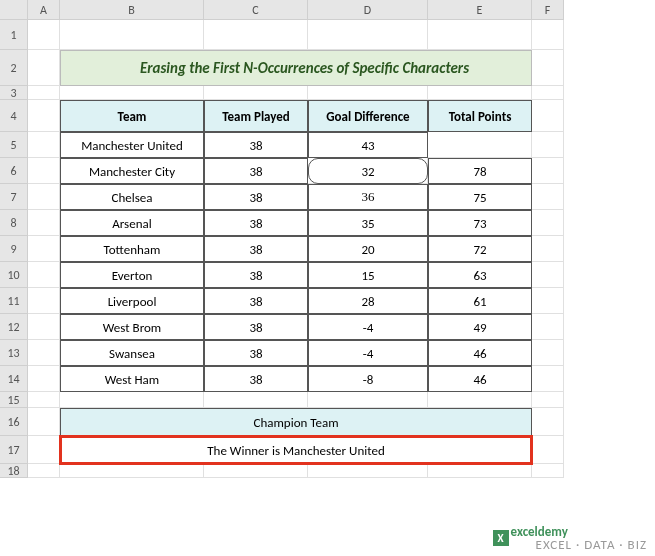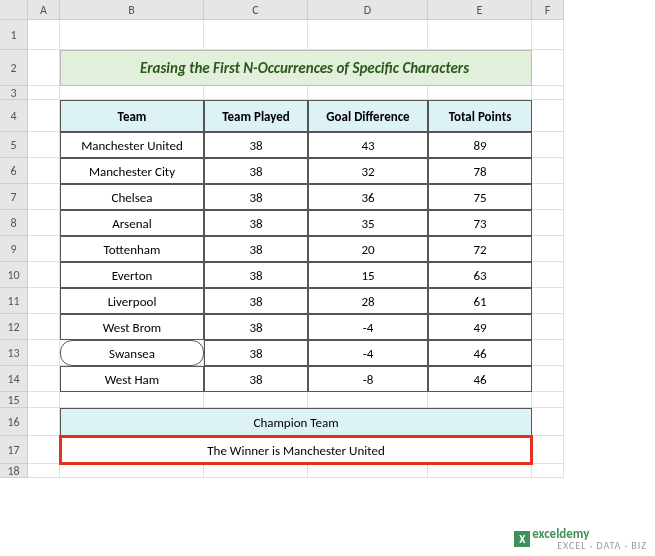--- a/index.html
+++ b/index.html
@@ -76,21 +76,21 @@
       gap: 2px;
       opacity: 0.85;
     }
     .wm-icon {
       width: 16px; height: 16px;
       background: #1e7e3e;
       display: flex; align-items: center; justify-content: center;
       color: #fff; font-weight: bold; font-size: 11px;
     }
     .wm-text { color: #1e7e3e; font-weight: bold; font-size: 13px; }
-    .wm-sub { font-size: 10px; color: #888; letter-spacing: 1px; margin-top: -2px; padding-left: 25px; }
+    .wm-sub { font-size: 13px; color: #888; letter-spacing: 1px; margin-top: -2px; padding-left: 25px; }
   </style>
 </head>
 <body>
 
 <div class="grid" id="grid">
     <div class="selectall" style="grid-area: 1 / 1;"></div>
     <div class="colhdr" style="grid-area: 1 / 2;">A</div>
     <div class="colhdr" style="grid-area: 1 / 3;">B</div>
     <div class="colhdr" style="grid-area: 1 / 4;">C</div>
     <div class="colhdr" style="grid-area: 1 / 5;">D</div>
@@ -223,28 +223,27 @@
     <div class="cell" style="grid-area: 19 / 6;"></div>
     <div class="cell" style="grid-area: 19 / 7;"></div>
     <div class="cell title-cell" style="grid-area: 3 / 3 / auto / span 4; padding-left: 17px;">Erasing the First N-Occurrences of Specific Characters</div>
     <div class="cell th" style="grid-area: 5 / 3;">Team</div>
     <div class="cell th" style="grid-area: 5 / 4;">Team Played</div>
     <div class="cell th" style="grid-area: 5 / 5;">Goal Difference</div>
     <div class="cell th" style="grid-area: 5 / 6;">Total Points</div>
     <div class="cell td" style="grid-area: 6 / 3;">Manchester United</div>
     <div class="cell td" style="grid-area: 6 / 4;">38</div>
     <div class="cell td" style="grid-area: 6 / 5;">43</div>
-    <div class="cell td" style="grid-area: 6 / 6;">89</div>
     <div class="cell td" style="grid-area: 7 / 3;">Manchester City</div>
     <div class="cell td" style="grid-area: 7 / 4;">38</div>
-    <div class="cell td" style="grid-area: 7 / 5;">32</div>
+    <div class="cell td" style="grid-area: 7 / 5; border-radius: 10px;">32</div>
     <div class="cell td" style="grid-area: 7 / 6;">78</div>
     <div class="cell td" style="grid-area: 8 / 3;">Chelsea</div>
     <div class="cell td" style="grid-area: 8 / 4;">38</div>
-    <div class="cell td" style="grid-area: 8 / 5;">36</div>
+    <div class="cell td" style="grid-area: 8 / 5; font-family: Liberation Serif, serif;">36</div>
     <div class="cell td" style="grid-area: 8 / 6;">75</div>
     <div class="cell td" style="grid-area: 9 / 3;">Arsenal</div>
     <div class="cell td" style="grid-area: 9 / 4;">38</div>
     <div class="cell td" style="grid-area: 9 / 5;">35</div>
     <div class="cell td" style="grid-area: 9 / 6;">73</div>
     <div class="cell td" style="grid-area: 10 / 3;">Tottenham</div>
     <div class="cell td" style="grid-area: 10 / 4;">38</div>
     <div class="cell td" style="grid-area: 10 / 5;">20</div>
     <div class="cell td" style="grid-area: 10 / 6;">72</div>
     <div class="cell td" style="grid-area: 11 / 3;">Everton</div>
@@ -252,21 +251,21 @@
     <div class="cell td" style="grid-area: 11 / 5;">15</div>
     <div class="cell td" style="grid-area: 11 / 6;">63</div>
     <div class="cell td" style="grid-area: 12 / 3;">Liverpool</div>
     <div class="cell td" style="grid-area: 12 / 4;">38</div>
     <div class="cell td" style="grid-area: 12 / 5;">28</div>
     <div class="cell td" style="grid-area: 12 / 6;">61</div>
     <div class="cell td" style="grid-area: 13 / 3;">West Brom</div>
     <div class="cell td" style="grid-area: 13 / 4;">38</div>
     <div class="cell td" style="grid-area: 13 / 5;">-4</div>
     <div class="cell td" style="grid-area: 13 / 6;">49</div>
-    <div class="cell td" style="grid-area: 14 / 3; border-radius: 12px;">Swansea</div>
+    <div class="cell td" style="grid-area: 14 / 3;">Swansea</div>
     <div class="cell td" style="grid-area: 14 / 4;">38</div>
     <div class="cell td" style="grid-area: 14 / 5;">-4</div>
     <div class="cell td" style="grid-area: 14 / 6;">46</div>
     <div class="cell td" style="grid-area: 15 / 3;">West Ham</div>
     <div class="cell td" style="grid-area: 15 / 4;">38</div>
     <div class="cell td" style="grid-area: 15 / 5;">-8</div>
     <div class="cell td" style="grid-area: 15 / 6;">46</div>
     <div class="cell champ-hdr" style="grid-area: 17 / 3 / auto / span 4;">Champion Team</div>
     <div class="cell champ-val red-highlight" style="grid-area: 18 / 3 / auto / span 4;">The Winner is Manchester United</div>
   </div>

